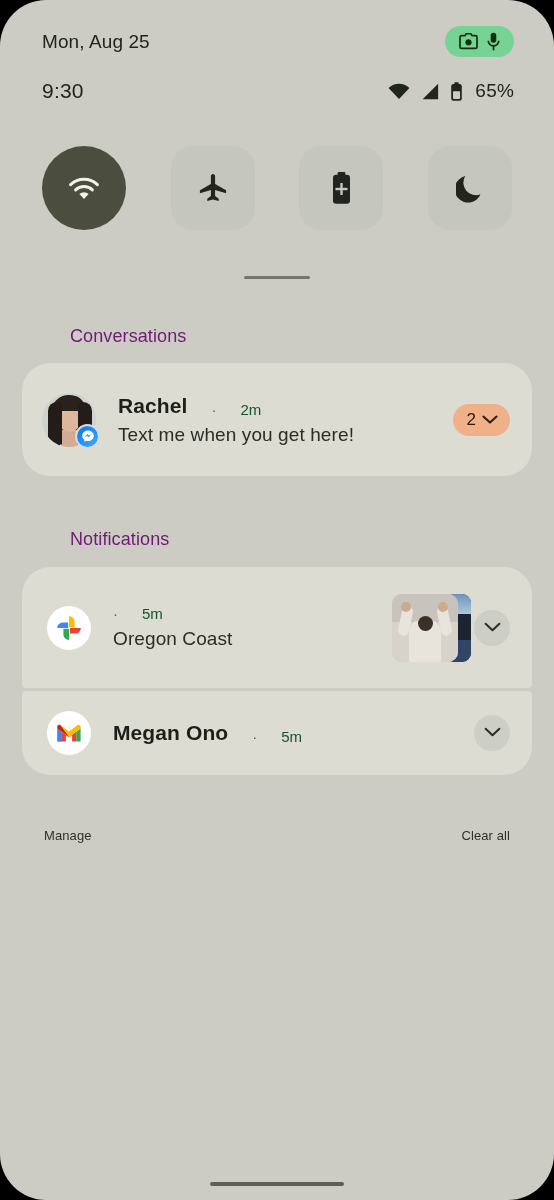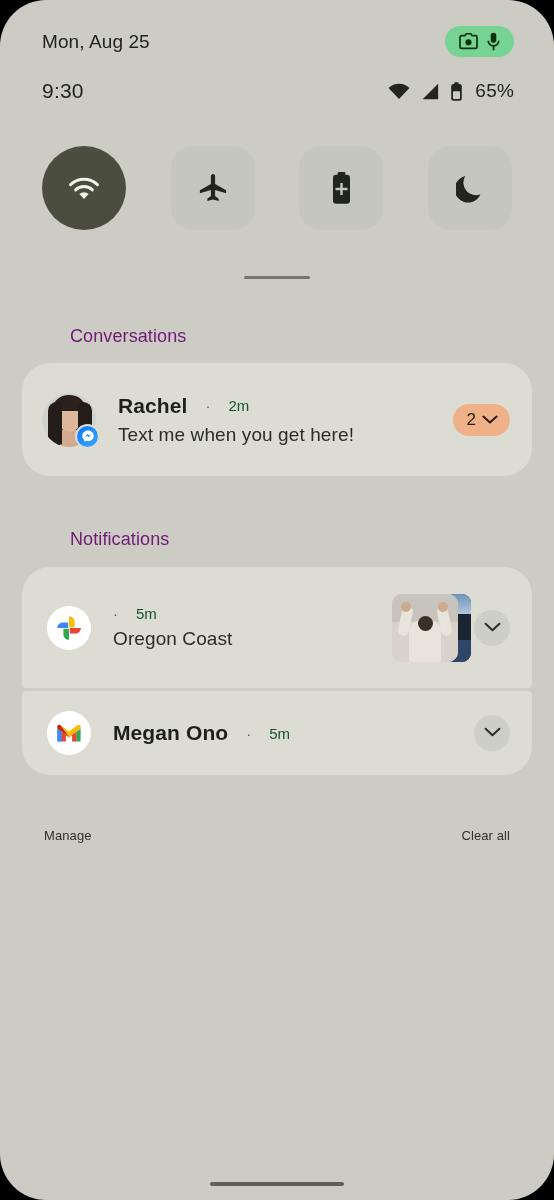--- a/index.html
+++ b/index.html
@@ -234,22 +234,22 @@
   }
 
   
   .notif-text {
     flex: 1 1 auto;
     min-width: 0;
     margin-left: 22px;
   }
   .notif-title-row {
     display: flex;
-    align-items: center;
-    gap: 18px;
+    align-items: flex-end;
+    gap: 24px;
   }
   .notif-title {
     font-size: 21px;
     font-weight: bold;
     color: #1d2019;
     letter-spacing: .1px;
     white-space: nowrap;
   }
   .notif-dot {
     font-size: 15px;

